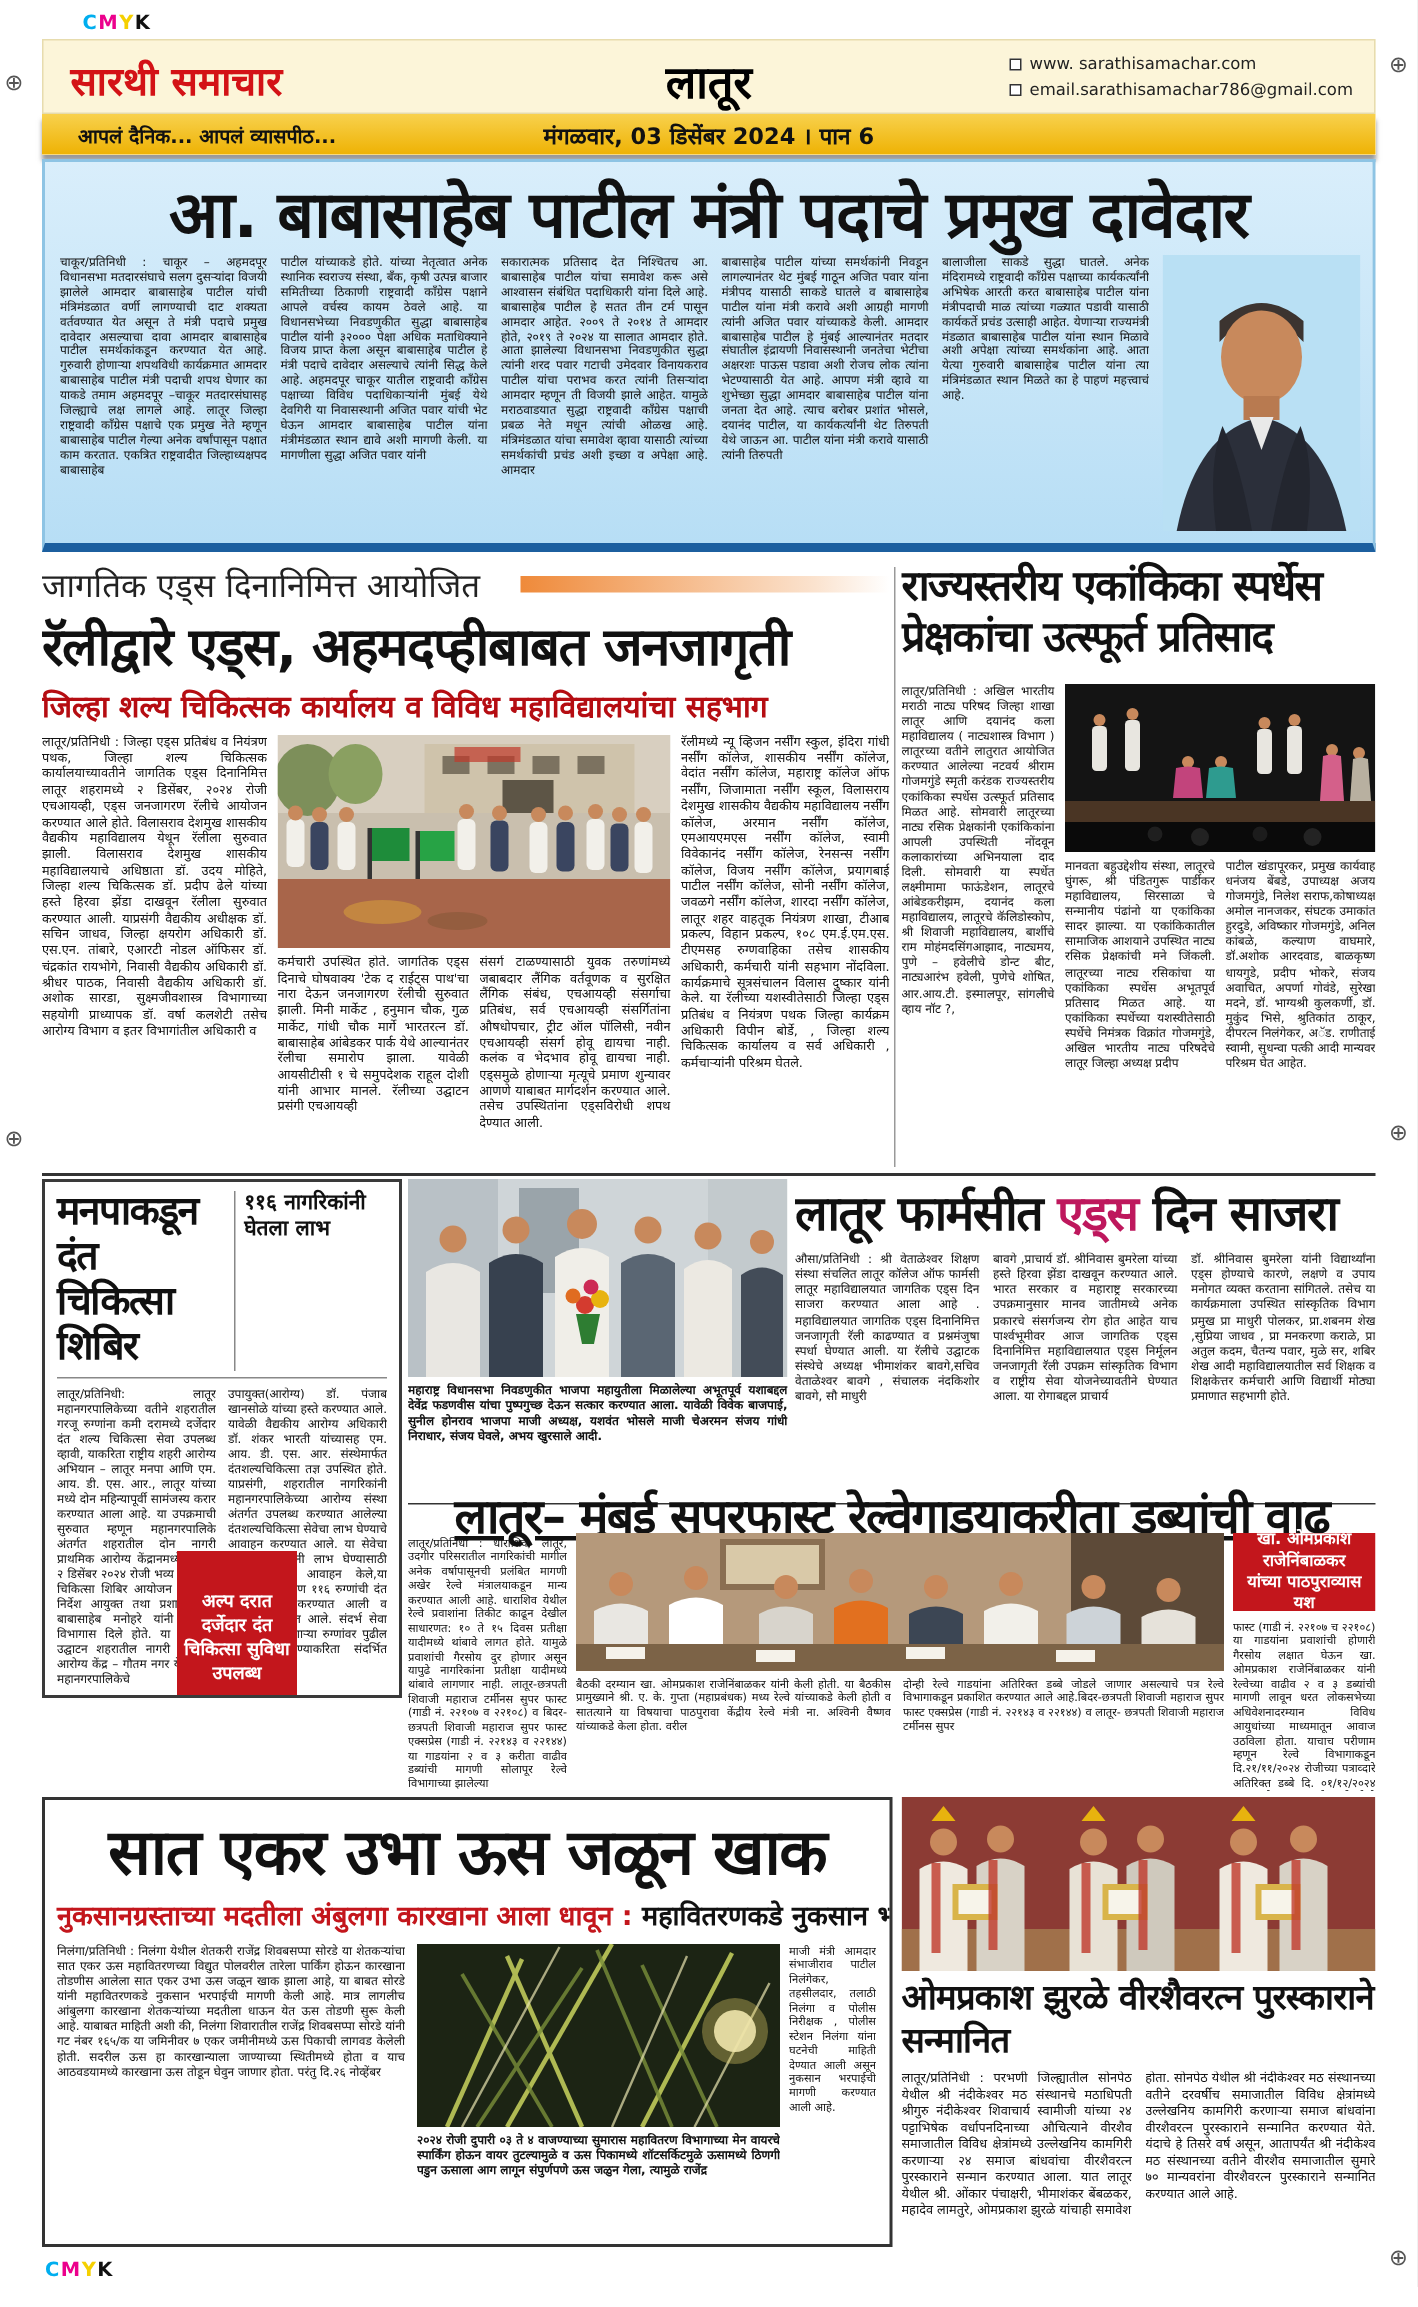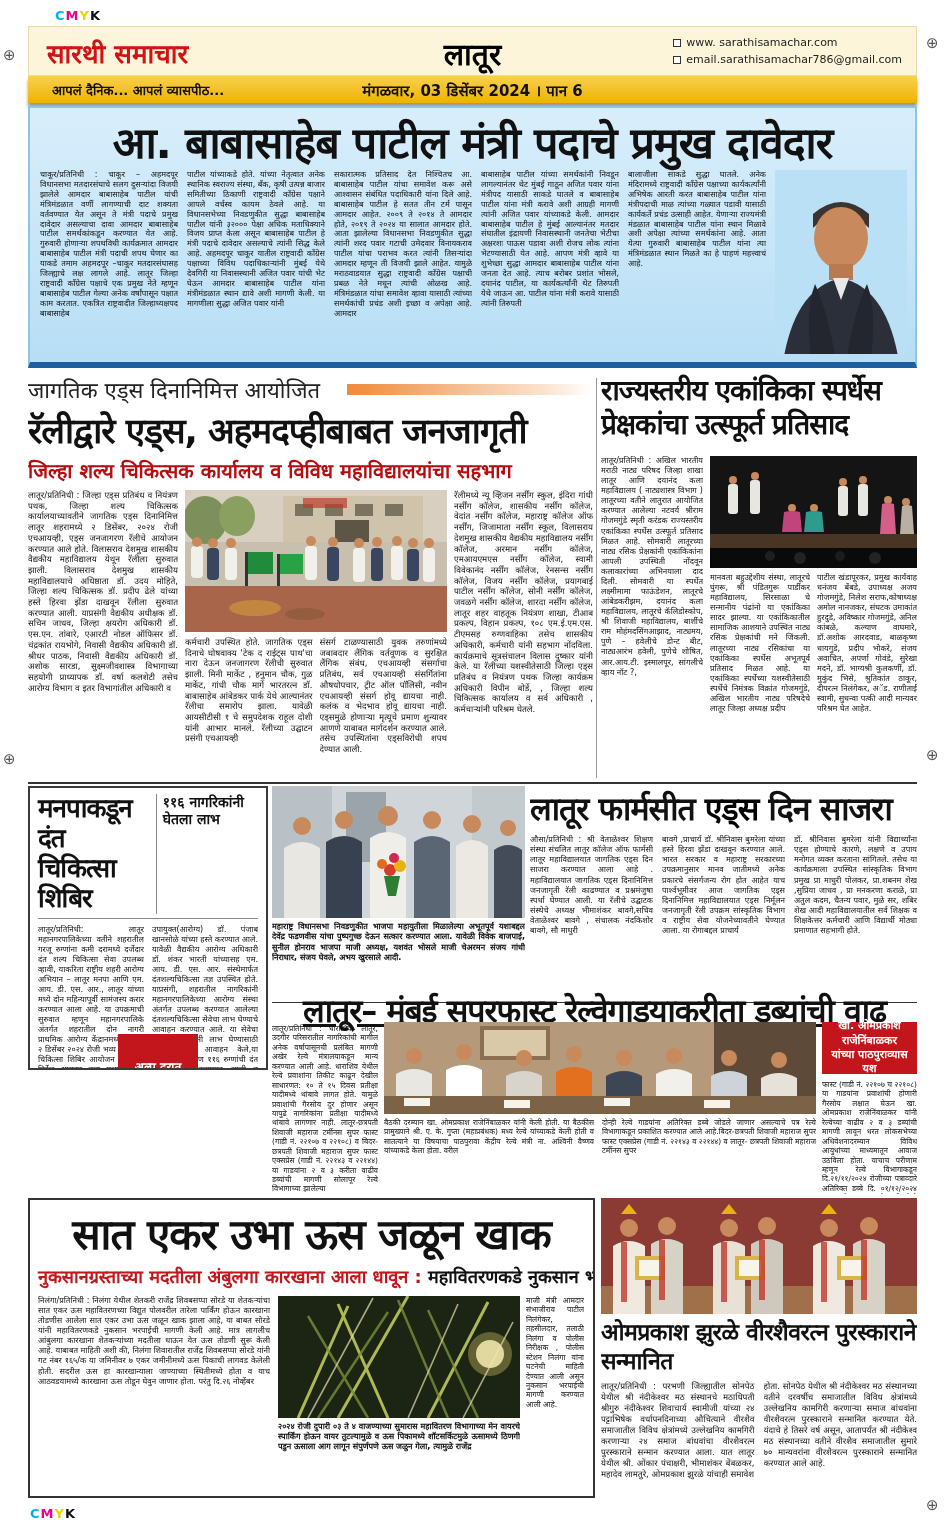--- a/index.html
+++ b/index.html
@@ -51,40 +51,40 @@
   
   .ekank{position:absolute;left:601px;top:374px;width:316px;height:408px;overflow:hidden;}
   .ekank-head{font-size:28px;font-weight:bold;line-height:1.2;letter-spacing:-1px;}
   .ekank-body{position:absolute;left:0;top:82px;width:316px;height:326px;display:flex;gap:7px;}
   .ekank-c1{width:102px;flex:none;}
   .ekank-right{flex:1;display:flex;flex-direction:column;gap:5px;}
   .stage-photo{width:100%;height:112px;overflow:hidden;}
   .ekank-right-cols{display:flex;gap:7px;flex:1;overflow:hidden;}
 
   
-  .dental{position:absolute;left:28px;top:786px;width:240px;height:284px;box-sizing:border-box;
+  .dental{position:absolute;left:28px;top:786px;width:240px;height:346px;box-sizing:border-box;
           border:2px solid #3a3a3a;padding:6px 8px;overflow:hidden;}
   .dental-headrow{display:flex;gap:6px;border-bottom:1px solid #888;padding-bottom:4px;}
   .dental-head{font-size:26px;font-weight:bold;line-height:1.15;width:168px;letter-spacing:-1px;}
   .dental-side{font-size:14px;font-weight:bold;line-height:1.2;border-left:1px solid #888;padding-left:6px;}
   .dental-cols{display:flex;gap:8px;margin-top:6px;height:300px;}
   .dental-col{flex:1;font-size:8px;line-height:1.25;text-align:justify;overflow:hidden;}
   .dental-callout{position:absolute;left:88px;top:246px;width:80px;height:114px;background:#c3161c;
                   color:#fff;font-size:12px;font-weight:bold;text-align:center;display:flex;
                   align-items:center;justify-content:center;padding:4px;box-sizing:border-box;line-height:1.35;}
 
   
   .felic{position:absolute;left:272px;top:786px;width:253px;height:214px;overflow:hidden;}
   .felic-photo{width:253px;height:132px;overflow:hidden;}
   .felic-cap{font-size:8px;font-weight:bold;line-height:1.3;text-align:justify;margin-top:4px;}
 
   
   .pharm{position:absolute;left:530px;top:786px;width:387px;height:214px;overflow:hidden;}
   .pharm-head{font-size:32px;font-weight:bold;letter-spacing:-1px;white-space:nowrap;}
-  .pharm-head .red{color:#000000;}
+  .pharm-head .red{color:#be185d;}
   .pharm-cols{display:flex;gap:9px;margin-top:6px;height:166px;}
   .pharm-col{flex:1;font-size:8px;line-height:1.27;text-align:justify;overflow:hidden;}
 
   
   .rail{position:absolute;left:272px;top:988px;width:645px;height:208px;overflow:hidden;}
   .rail-head{text-align:center;font-size:32px;font-weight:bold;letter-spacing:-1px;white-space:nowrap;text-decoration:underline;}
   .rail-c1{position:absolute;left:0;top:36px;width:106px;height:170px;font-size:7.5px;}
   .rail-photo{position:absolute;left:112px;top:34px;width:432px;height:92px;overflow:hidden;}
   .rail-callout{position:absolute;left:550px;top:34px;width:95px;height:52px;background:#c3161c;color:#fff;
                 font-size:11px;font-weight:bold;text-align:center;display:flex;align-items:center;

